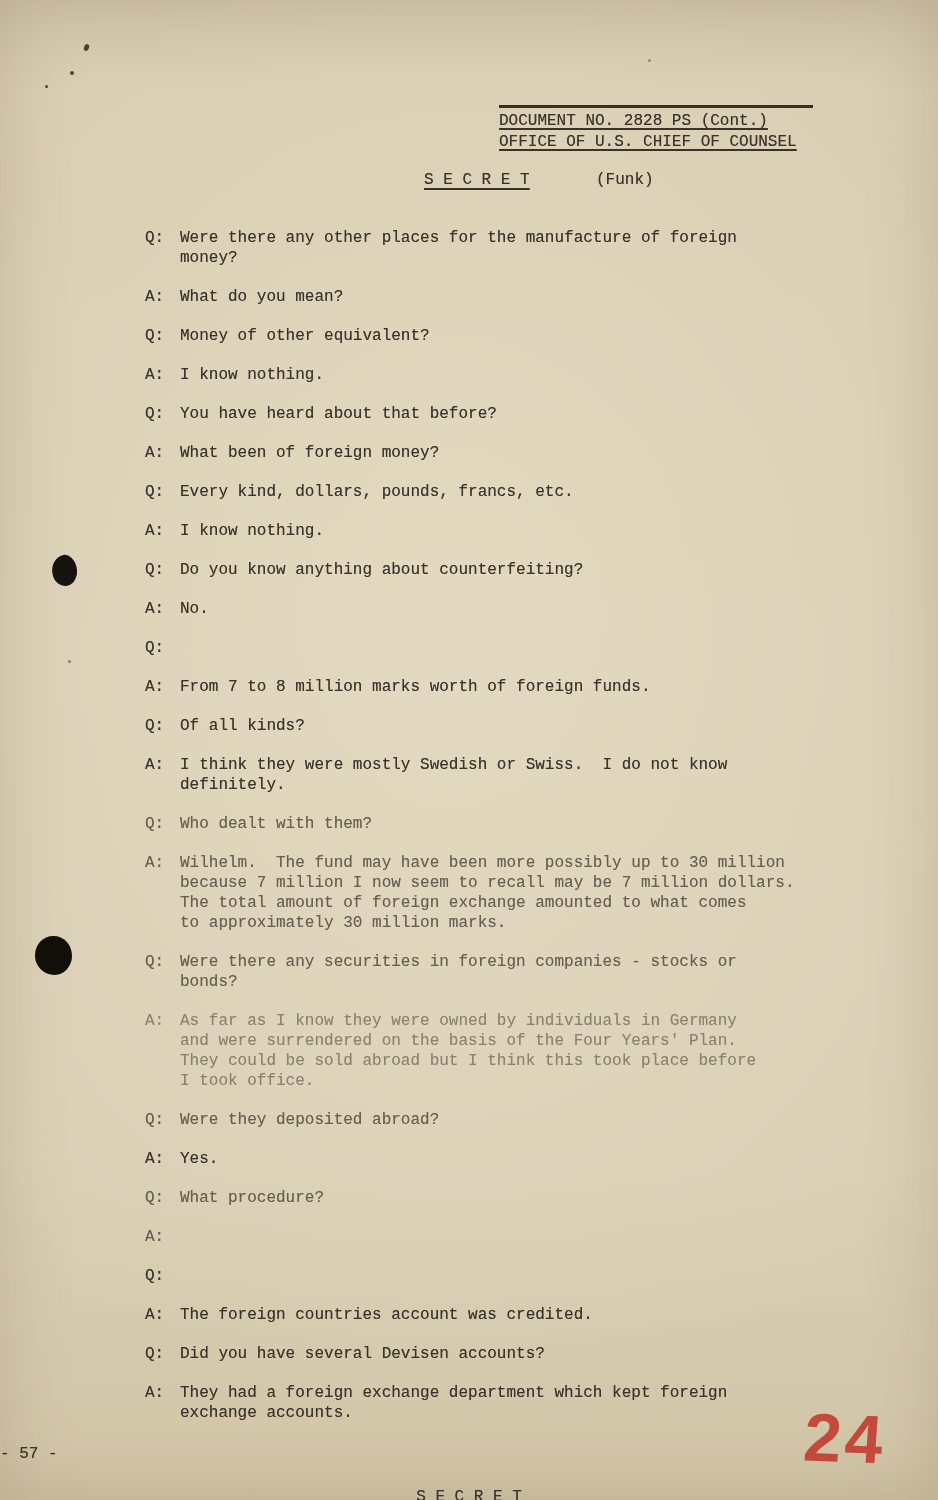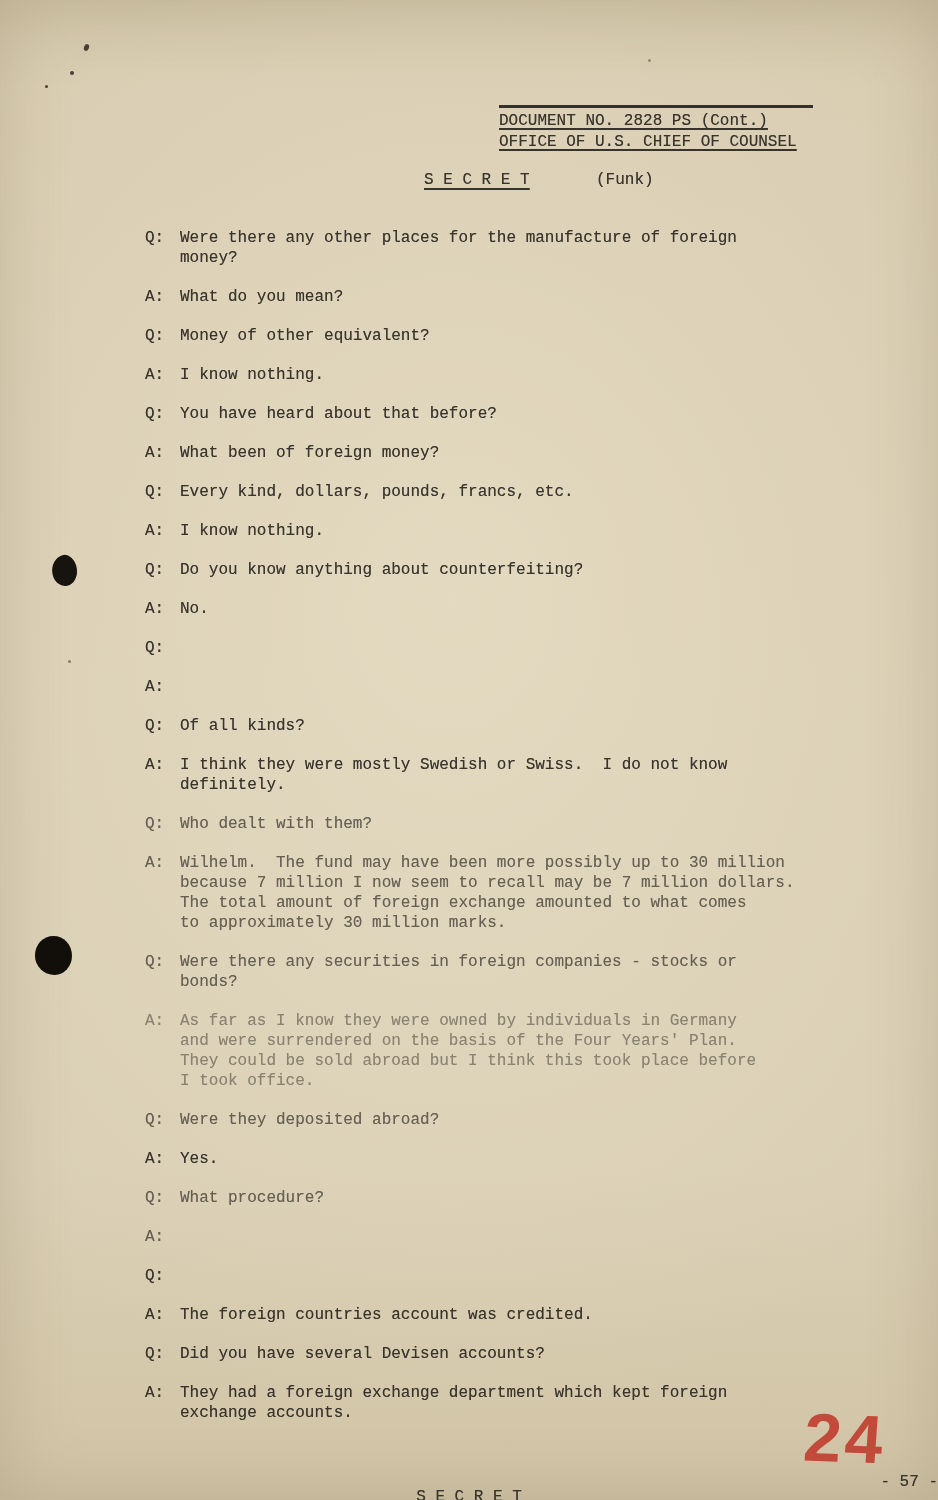--- a/index.html
+++ b/index.html
@@ -54,21 +54,21 @@
     font-size:16px; line-height:20px;
   }
   .qa-speaker { flex:0 0 35px; width:35px; }
   .qa-text { white-space:pre-wrap; max-width:665px; }
   .fade-1 { opacity:0.72; filter:blur(0.3px); }
   .fade-2 { opacity:0.5;  filter:blur(0.6px); }
 
   
   .page-number {
     position:absolute; top:1445px; left:0; width:938px;
-    text-align:right; font-size:16px;margin-top:28px;
+    text-align:left; font-size:16px;
   }
   .bottom-secret {
     position:absolute; top:1488px; left:0; width:938px;
     text-align:center; font-size:16px; white-space:pre;
     text-decoration:underline; text-underline-offset:4px;
   }
 
   
   .stamp {
     position:absolute; left:804px; top:1404px;
@@ -164,20 +164,21 @@
       <span class="qa-speaker">A:</span>
       <span class="qa-text">No.</span>
     </div>
 
     <div class="qa-item">
       <span class="qa-speaker">Q:</span>
     </div>
 
     <div class="qa-item">
       <span class="qa-speaker">A:</span>
+      <span class="qa-text">From 7 to 8 million marks worth of foreign funds.</span>
     </div>
 
     <div class="qa-item">
       <span class="qa-speaker">Q:</span>
       <span class="qa-text">Of all kinds?</span>
     </div>
 
     <div class="qa-item">
       <span class="qa-speaker">A:</span>
       <span class="qa-text">I think they were mostly Swedish or Swiss.  I do not know

